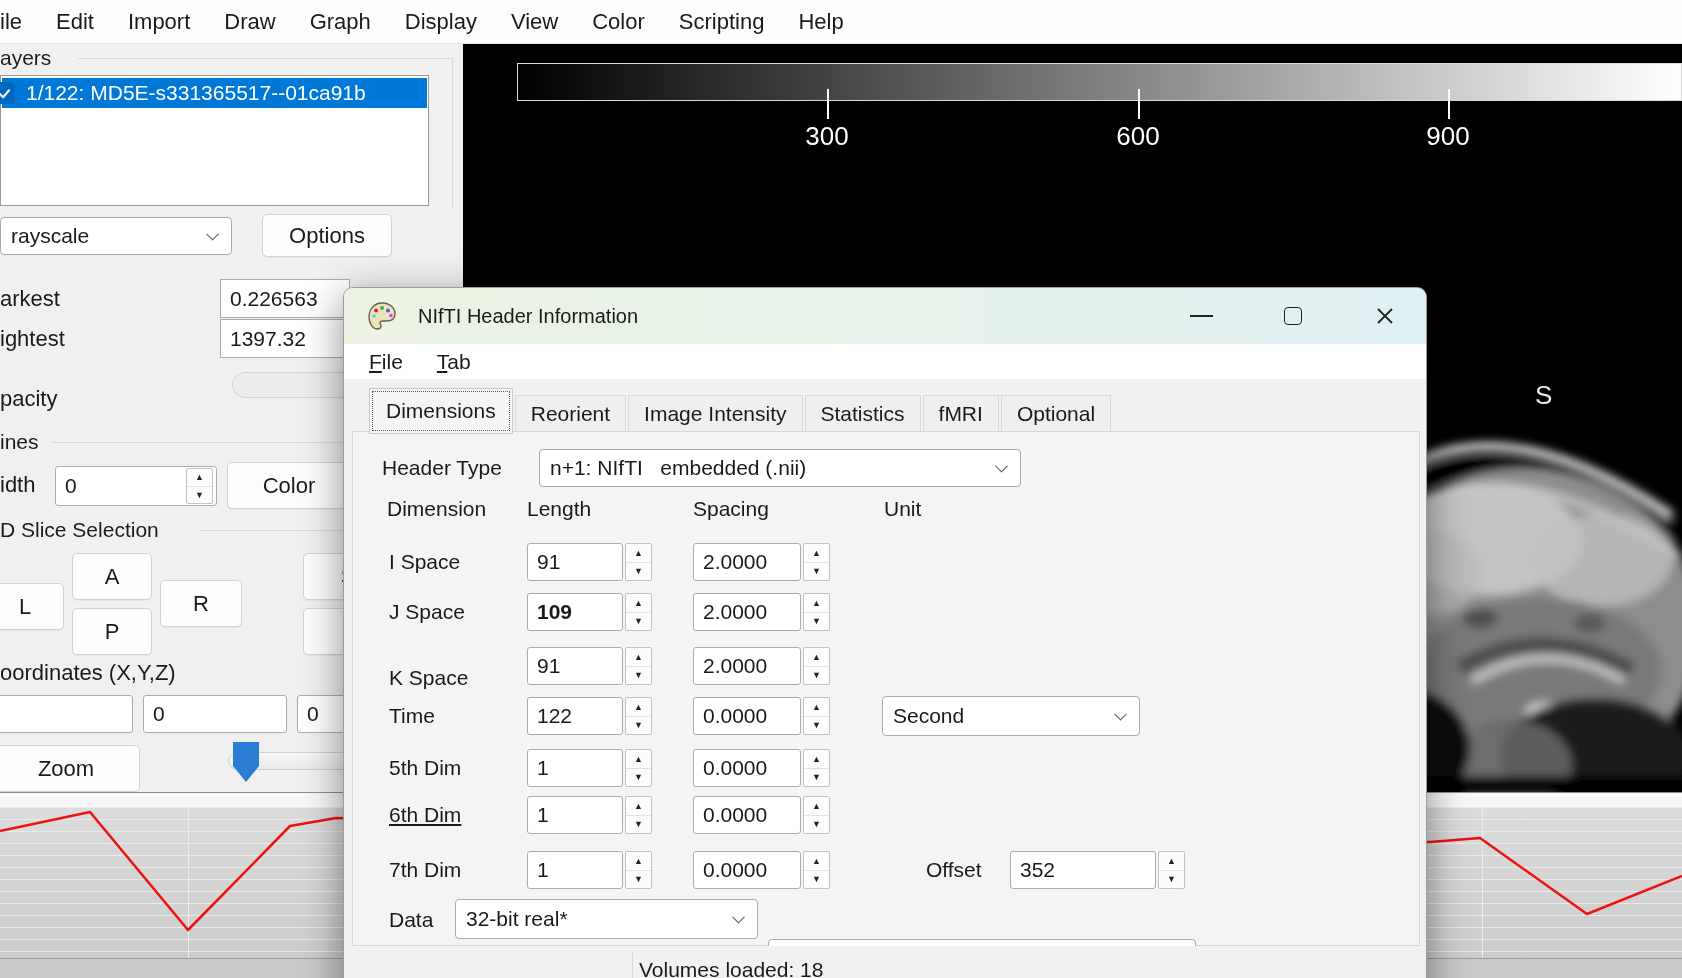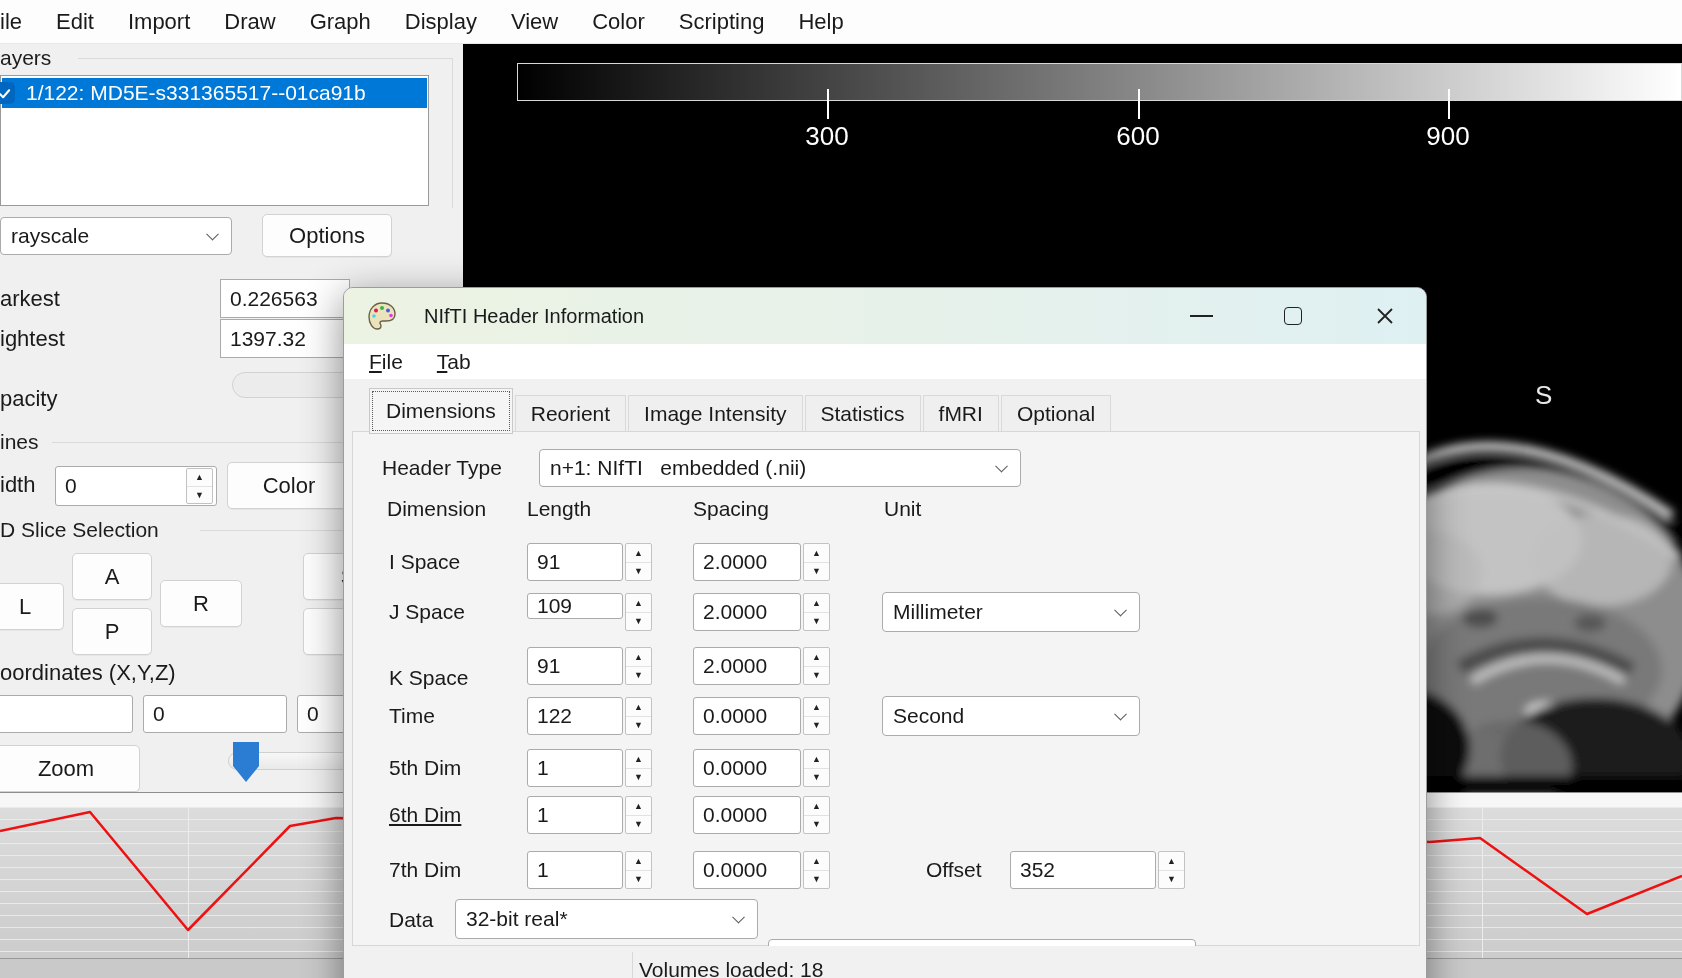--- a/index.html
+++ b/index.html
@@ -39,21 +39,21 @@
   
   .graph-gap { left:0; top:792px; width:1682px; height:15px; background:#f7f7f7; border-top:1px solid #8e8e8e; z-index:1; }
   .graph-area { left:0; top:807px; width:1682px; height:151px; z-index:1;
     background-image:repeating-linear-gradient(to bottom, rgba(236,236,236,.9) 0 1px, rgba(0,0,0,0) 1px 12px), linear-gradient(#dcdcdc,#cccccc); }
   .vgrid { position:absolute; top:0; width:1px; height:100%; background:#ececec; }
   .graph-bottom { left:0; top:958px; width:1682px; height:20px; background:#c9c9c9; border-top:1px solid #9a9a9a; z-index:1; }
 
   
   .dialog { left:343px; top:287px; width:1084px; height:760px; background:#f1f1f1; border:1px solid #9c9c9c; border-radius:10px 10px 0 0; box-shadow:0 10px 40px rgba(0,0,0,.45); z-index:20; }
   .titlebar { position:absolute; left:0; top:0; width:100%; height:56px; border-radius:9px 9px 0 0; background:linear-gradient(90deg,#ecf3e3 0%,#e6f1ea 55%,#dff0f3 100%); display:flex; align-items:center; }
-  .dlg-title { font-size:20px; margin-left:26px; }
+  .dlg-title { font-size:20px; margin-left:20px; }
   .winbtn { position:absolute; top:12px; width:46px; height:32px; display:flex; align-items:center; justify-content:center; }
   .dlg-menustrip { position:absolute; left:0; top:56px; width:100%; height:35px; background:#fff; display:flex; align-items:center; gap:34px; padding-left:25px; font-size:21px; }
   .tabs { position:absolute; left:25px; top:100px; display:flex; align-items:flex-end; }
   .tab { font-size:21px; padding:6px 15px 8px 15px; background:#efefef; border:1px solid #d9d9d9; border-bottom:none; margin-right:2px; color:#1a1a1a; }
   .tab.sel { background:#f5f5f5; padding:10px 16px 10px 16px; border:1px solid #c9c9c9; outline:1px dotted #5a5a5a; outline-offset:-4px; position:relative; z-index:2; }
   .tabpanel { position:absolute; left:8px; top:143px; width:1068px; height:515px; background:#f4f4f4; border:1px solid #d7d7d7; }
   .dlabel { position:absolute; font-size:21px; white-space:nowrap; }
   .dimrow { position:absolute; left:0; width:100%; height:42px; }
   .statusbar { position:absolute; left:0; top:658px; width:100%; height:102px; background:#f1f1f1; }
   .statusdiv { position:absolute; left:288px; top:6px; width:1px; height:96px; background:#d8d8d8; }
@@ -243,34 +243,30 @@
       </div>
     <div class="field abs" style="left:349px;top:1px;width:108px;height:38px;">2.0000</div>
     <div class="spin abs" style="left:459px;top:1px;height:38px;">
         <span>▲</span>
         <span>▼</span>
       </div>
   </div>
 
   <div class="dimrow" style="top:304px;">
     <div class="dlabel" style="left:45px;top:8px;">J Space</div>
-    <div class="field abs" style="left:183px;top:1px;width:96px;height:26px;">109</div>
+    <div class="field abs" style="left:183px;top:1px;width:96px;height:38px;font-weight:bold;">109</div>
     <div class="spin abs" style="left:281px;top:1px;height:38px;">
         <span>▲</span>
         <span>▼</span>
       </div>
     <div class="field abs" style="left:349px;top:1px;width:108px;height:38px;">2.0000</div>
     <div class="spin abs" style="left:459px;top:1px;height:38px;">
         <span>▲</span>
         <span>▼</span>
       </div>
-    <div class="combo abs" style="left:538px;top:0;width:258px;height:40px;">
-      <span>Millimeter</span>
-      <span class="chev"></span>
-    </div>
   </div>
 
   <div class="dimrow" style="top:358px;">
     <div class="dlabel" style="left:45px;top:20px;">K Space</div>
     <div class="field abs" style="left:183px;top:1px;width:96px;height:38px;">91</div>
     <div class="spin abs" style="left:281px;top:1px;height:38px;">
         <span>▲</span>
         <span>▼</span>
       </div>
     <div class="field abs" style="left:349px;top:1px;width:108px;height:38px;">2.0000</div>

